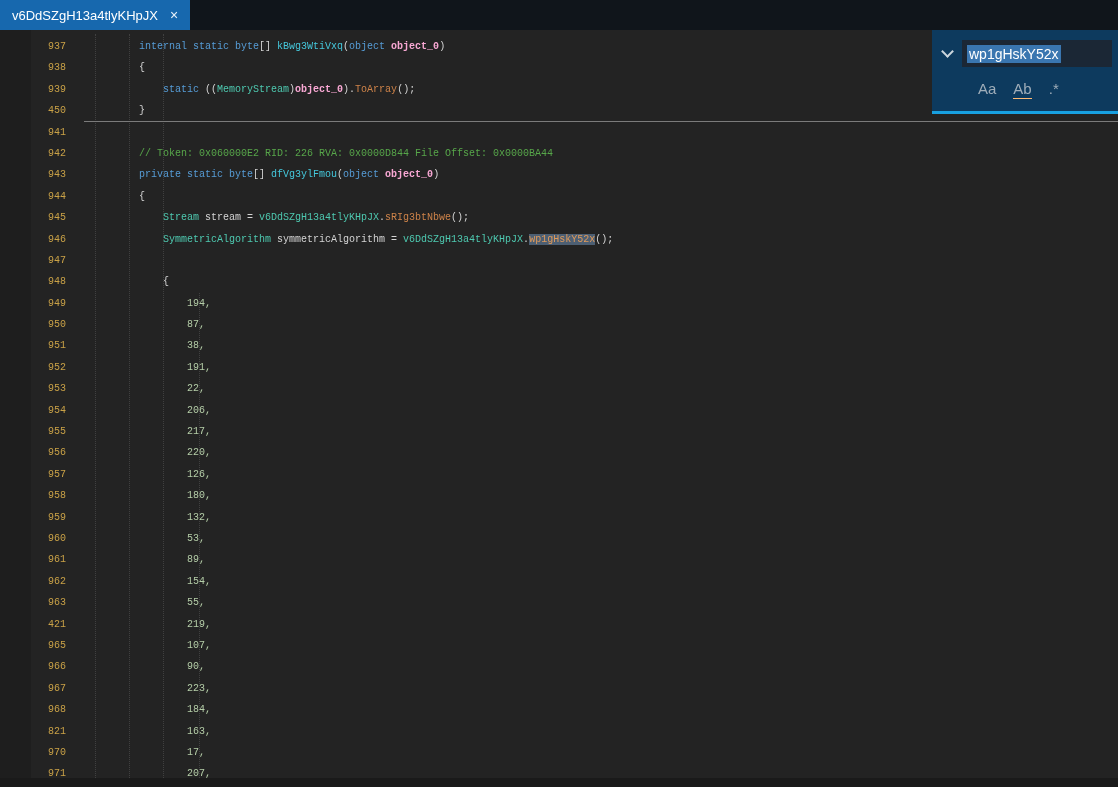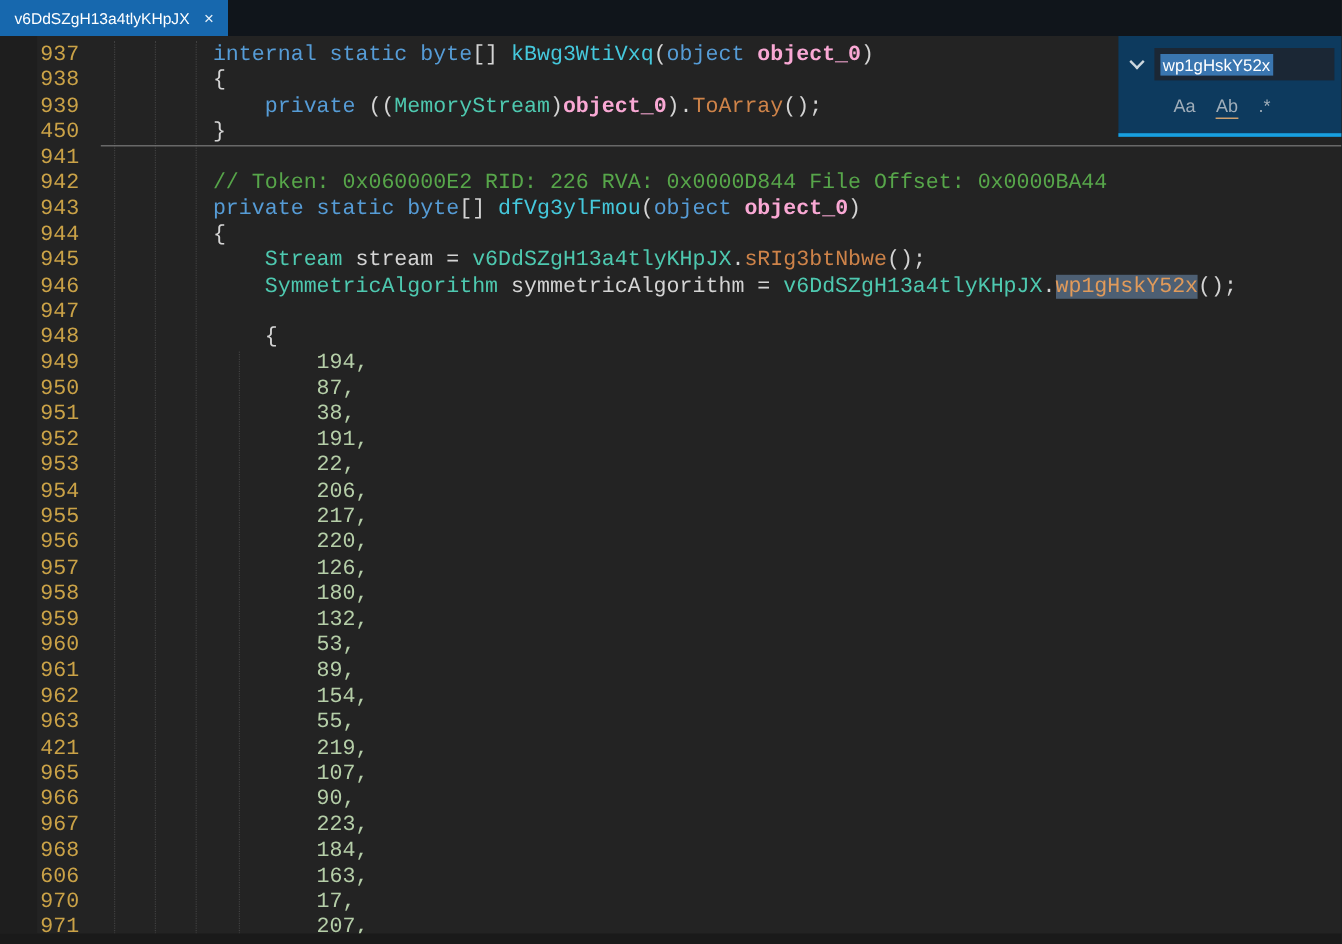--- a/index.html
+++ b/index.html
@@ -11,21 +11,21 @@
   .tab { background:#1768ae; color:#fff; display:flex; align-items:center; gap:12px; padding:0 12px; font-family:"Liberation Sans", sans-serif; font-size:13px; cursor:default; }
   .tab-close { color:#e9f2fa; font-size:14px; line-height:14px; cursor:pointer; }
 
   
   .editor { position:absolute; top:30px; left:0; right:0; bottom:9px; background:#232323; overflow:hidden; }
   .gutterbg { position:absolute; top:0; left:0; width:31px; bottom:0; background:#1e1e1e; z-index:1; }
   .guide { position:absolute; top:4px; bottom:0; width:0; border-left:1px dotted #404040; z-index:1; }
   .g1 { left:95px; } .g2 { left:129px; } .g3 { left:163px; }
   .g4 { left:199px; top:263px; bottom:auto; height:485px; }
   #code-lines { position:relative; z-index:2; padding-top:6px; }
-  .line { display:flex; height:21.4px; line-height:21.4px; font-size:18px; position:relative; white-space:pre; }
+  .line { display:flex; height:21.4px; line-height:21.4px; font-size:10px; position:relative; white-space:pre; }
   .ln { flex:0 0 66px; text-align:right; color:#caa247; }
   .codetext { margin-left:25px; white-space:pre; }
   .line.sep::after { content:""; position:absolute; left:84px; right:0; bottom:0; height:1px; background:#7b7b7b; }
 
   .tk-kw { color:#569cd6; }
   .tk-ty { color:#4ec9b0; }
   .tk-md { color:#45c8dc; }
   .tk-mc { color:#ce8349; }
   .tk-pr { color:#f9a8d4; font-weight:bold; }
   .tk-pp { color:#87b6d4; }
@@ -60,21 +60,21 @@
 
   <div class="editor">
     <div class="gutterbg"></div>
     <div class="guide g1"></div>
     <div class="guide g2"></div>
     <div class="guide g3"></div>
     <div class="guide g4"></div>
     <div id="code-lines">
         <div class="line"><span class="ln">937</span><span class="codetext"><span class="tk-kw">        internal static byte</span><span class="tk-pl">[] </span><span class="tk-md">kBwg3WtiVxq</span><span class="tk-pl">(</span><span class="tk-kw">object</span><span class="tk-pl"> </span><span class="tk-pr">object_0</span><span class="tk-pl">)</span></span></div>
         <div class="line"><span class="ln">938</span><span class="codetext"><span class="tk-pl">        {</span></span></div>
-        <div class="line"><span class="ln">939</span><span class="codetext"><span class="tk-kw">            private</span><span class="tk-pl"> ((</span><span class="tk-ty">MemoryStream</span><span class="tk-pl">)</span><span class="tk-pr">object_0</span><span class="tk-pl">).</span><span class="tk-mc">ToArray</span><span class="tk-pl">();</span></span></div>
+        <div class="line"><span class="ln">939</span><span class="codetext"><span class="tk-kw">            static</span><span class="tk-pl"> ((</span><span class="tk-ty">MemoryStream</span><span class="tk-pl">)</span><span class="tk-pr">object_0</span><span class="tk-pl">).</span><span class="tk-mc">ToArray</span><span class="tk-pl">();</span></span></div>
         <div class="line sep"><span class="ln">450</span><span class="codetext"><span class="tk-pl">        }</span></span></div>
         <div class="line"><span class="ln">941</span><span class="codetext"></span></div>
         <div class="line"><span class="ln">942</span><span class="codetext"><span class="tk-cm">        // Token: 0x060000E2 RID: 226 RVA: 0x0000D844 File Offset: 0x0000BA44</span></span></div>
         <div class="line"><span class="ln">943</span><span class="codetext"><span class="tk-kw">        private static byte</span><span class="tk-pl">[] </span><span class="tk-md">dfVg3ylFmou</span><span class="tk-pl">(</span><span class="tk-kw">object</span><span class="tk-pl"> </span><span class="tk-pr">object_0</span><span class="tk-pl">)</span></span></div>
         <div class="line"><span class="ln">944</span><span class="codetext"><span class="tk-pl">        {</span></span></div>
         <div class="line"><span class="ln">945</span><span class="codetext"><span class="tk-pl">            </span><span class="tk-ty">Stream</span><span class="tk-pl"> stream = </span><span class="tk-ty">v6DdSZgH13a4tlyKHpJX</span><span class="tk-pl">.</span><span class="tk-mc">sRIg3btNbwe</span><span class="tk-pl">();</span></span></div>
         <div class="line"><span class="ln">946</span><span class="codetext"><span class="tk-pl">            </span><span class="tk-ty">SymmetricAlgorithm</span><span class="tk-pl"> symmetricAlgorithm = </span><span class="tk-ty">v6DdSZgH13a4tlyKHpJX</span><span class="tk-pl">.</span><span class="tk-hl">wp1gHskY52x</span><span class="tk-pl">();</span></span></div>
         <div class="line"><span class="ln">947</span></div>
         <div class="line"><span class="ln">948</span><span class="codetext"><span class="tk-pl">            {</span></span></div>
         <div class="line"><span class="ln">949</span><span class="codetext"><span class="tk-nm">                194,</span></span></div>
@@ -90,21 +90,21 @@
         <div class="line"><span class="ln">959</span><span class="codetext"><span class="tk-nm">                132,</span></span></div>
         <div class="line"><span class="ln">960</span><span class="codetext"><span class="tk-nm">                53,</span></span></div>
         <div class="line"><span class="ln">961</span><span class="codetext"><span class="tk-nm">                89,</span></span></div>
         <div class="line"><span class="ln">962</span><span class="codetext"><span class="tk-nm">                154,</span></span></div>
         <div class="line"><span class="ln">963</span><span class="codetext"><span class="tk-nm">                55,</span></span></div>
         <div class="line"><span class="ln">421</span><span class="codetext"><span class="tk-nm">                219,</span></span></div>
         <div class="line"><span class="ln">965</span><span class="codetext"><span class="tk-nm">                107,</span></span></div>
         <div class="line"><span class="ln">966</span><span class="codetext"><span class="tk-nm">                90,</span></span></div>
         <div class="line"><span class="ln">967</span><span class="codetext"><span class="tk-nm">                223,</span></span></div>
         <div class="line"><span class="ln">968</span><span class="codetext"><span class="tk-nm">                184,</span></span></div>
-        <div class="line"><span class="ln">606</span><span class="codetext"><span class="tk-nm">                163,</span></span></div>
+        <div class="line"><span class="ln">821</span><span class="codetext"><span class="tk-nm">                163,</span></span></div>
         <div class="line"><span class="ln">970</span><span class="codetext"><span class="tk-nm">                17,</span></span></div>
         <div class="line"><span class="ln">971</span><span class="codetext"><span class="tk-nm">                207,</span></span></div>
       </div>
   </div>
 
   <div class="findpanel">
     <span class="chev"></span>
     <div class="search-input">
       <span class="sel">wp1gHskY52x</span>
     </div>

